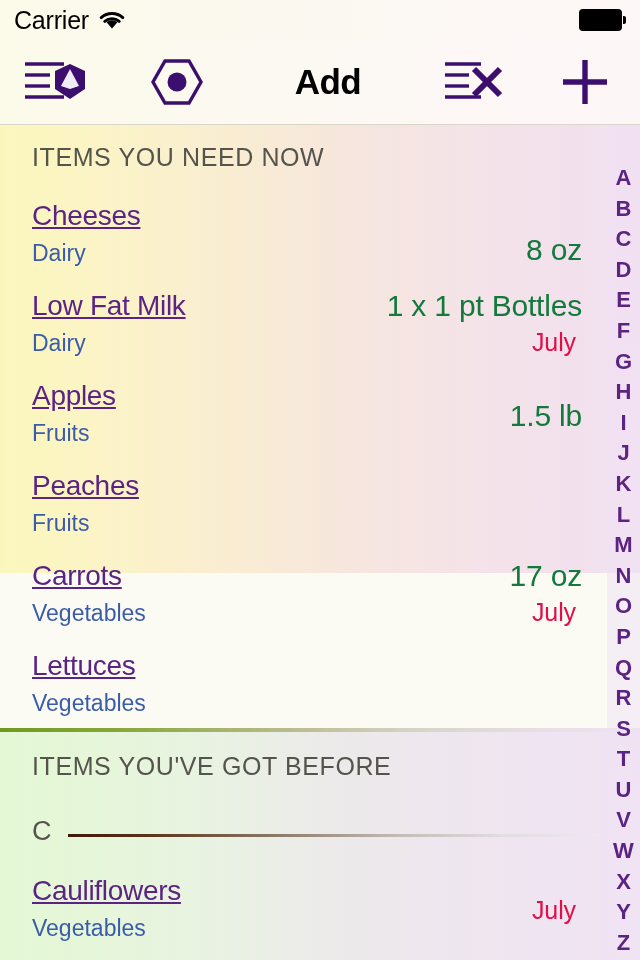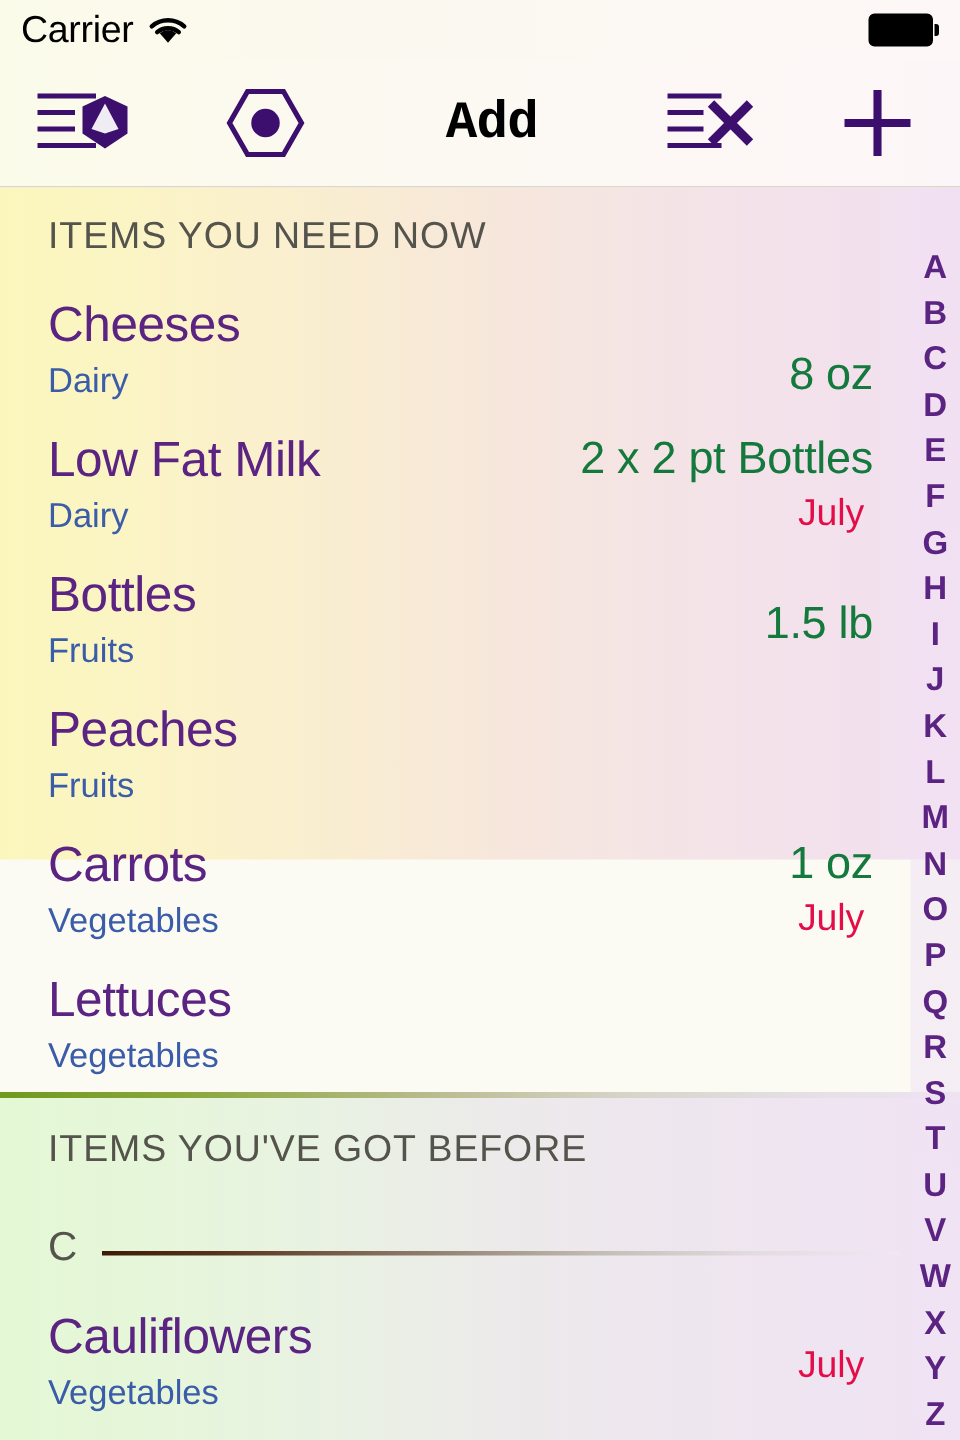--- a/index.html
+++ b/index.html
@@ -41,21 +41,21 @@
     background:linear-gradient(to right,#fbfbea 0%,#fcf9f2 45%,#fdf6f8 100%);
     border-bottom:1px solid #d9d6cc;
     display:flex; align-items:center;
   }
   .nav-btn {
     display:flex; align-items:center; justify-content:center;
     height:85px; cursor:pointer; flex:none;
   }
   .nav-title {
     flex:1; text-align:center; font-size:35px; font-weight:700;
-    color:#000; letter-spacing:-0.5px;font-family:Liberation Mono, monospace;
+    color:#000; letter-spacing:-0.5px;
   }
   .b-lists   { width:118px; }
   .b-item    { width:118px; }
   .b-clear   { width:110px; }
   .b-add     { width:110px; }
 
   
   .content { position:absolute; top:125px; left:0; width:640px; height:835px; }
 
   .section-a {
@@ -72,21 +72,21 @@
   }
 
   .section-header {
     position:absolute; left:32px;
     font-size:25px; color:#55544c; letter-spacing:0.6px; font-weight:400;
   }
 
   .row { position:absolute; left:0; width:640px; }
   .row-name {
     position:absolute; left:32px;
-    font-size:33px; color:#5b2382; letter-spacing:-0.3px; line-height:38px;
+    font-size:28px; color:#5b2382; letter-spacing:-0.3px; line-height:38px;text-decoration:underline;
   }
   .row-sub {
     position:absolute; left:32px;
     font-size:23px; color:#3b5ca8; letter-spacing:0px; line-height:27px;
   }
   .row-qty {
     position:absolute; right:58px; text-align:right;
     font-size:30px; color:#14793c; letter-spacing:-0.2px; line-height:34px;
   }
   .row-date {
@@ -198,42 +198,42 @@
       <div class="row" style="top:72px;">
         <div class="row-name">Cheeses</div>
         <div class="row-sub" style="top:43px;">Dairy</div>
         <div class="row-qty" style="top:36px;">8 oz</div>
         <div class="row-date" style="top:56px;"></div>
       </div>
 
       <div class="row" style="top:162px;">
         <div class="row-name">Low Fat Milk</div>
         <div class="row-sub" style="top:43px;">Dairy</div>
-        <div class="row-qty" style="top:2px;">2 x 2 pt Bottles</div>
+        <div class="row-qty" style="top:2px;">1 x 1 pt Bottles</div>
         <div class="row-date" style="top:41px;">July</div>
       </div>
 
       <div class="row" style="top:252px;">
-        <div class="row-name">Bottles</div>
+        <div class="row-name">Apples</div>
         <div class="row-sub" style="top:43px;">Fruits</div>
         <div class="row-qty" style="top:22px;">1.5 lb</div>
         <div class="row-date" style="top:56px;"></div>
       </div>
 
       <div class="row" style="top:342px;">
         <div class="row-name">Peaches</div>
         <div class="row-sub" style="top:43px;">Fruits</div>
         <div class="row-qty" style="top:22px;"></div>
         <div class="row-date" style="top:56px;"></div>
       </div>
 
       <div class="row" style="top:432px;">
         <div class="row-name">Carrots</div>
         <div class="row-sub" style="top:43px;">Vegetables</div>
-        <div class="row-qty" style="top:2px;">1 oz</div>
+        <div class="row-qty" style="top:2px;">17 oz</div>
         <div class="row-date" style="top:41px;">July</div>
       </div>
 
       <div class="row" style="top:522px;">
         <div class="row-name">Lettuces</div>
         <div class="row-sub" style="top:43px;">Vegetables</div>
         <div class="row-qty" style="top:22px;"></div>
         <div class="row-date" style="top:56px;"></div>
       </div>
     </div>

